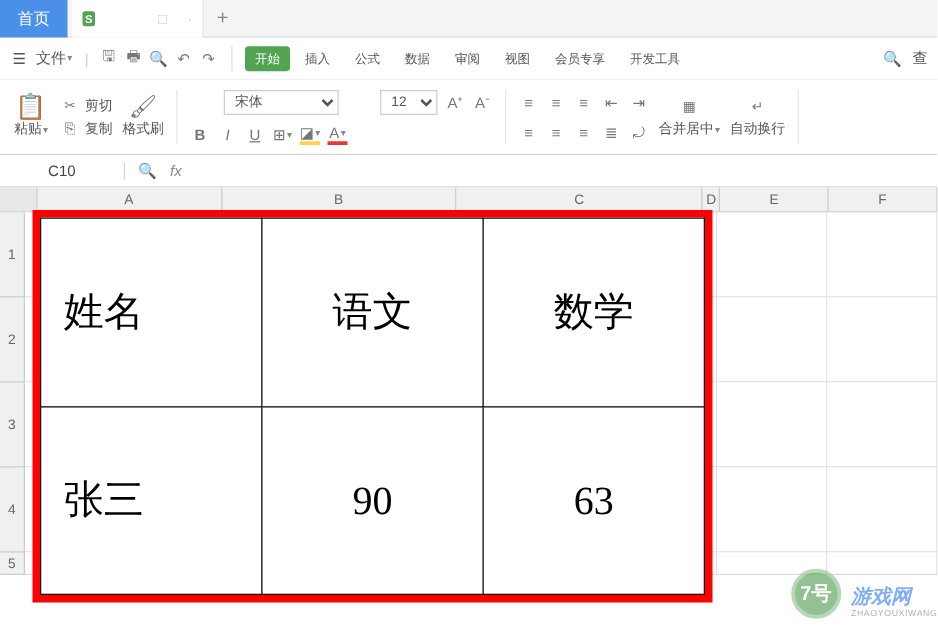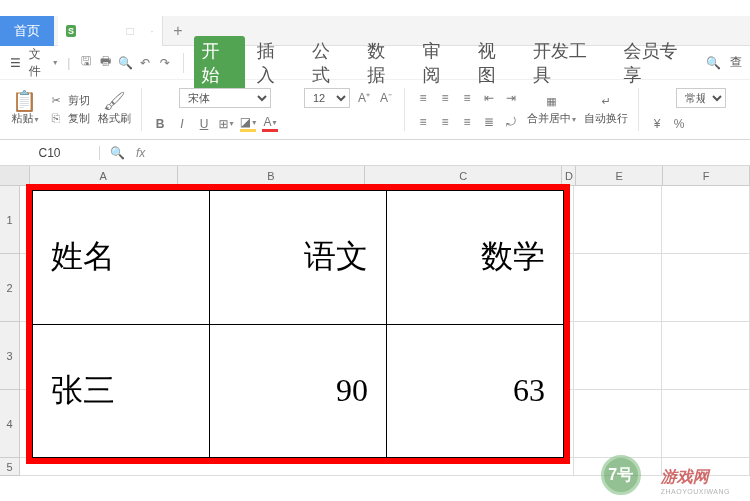--- a/index.html
+++ b/index.html
@@ -1,30 +1,30 @@
 <!DOCTYPE html>
 <html><head>
 <meta charset="utf-8">
 <style>
 * { margin: 0; padding: 0; box-sizing: border-box; }
 body { font-family: "Microsoft YaHei", sans-serif; font-size: 12px; background: #fff; width: 750px; height: 501px; overflow: hidden; position: relative; }
 
 
-.top-tabs { display: flex; align-items: center; height: 30px; background: #f4f4f4; border-bottom: 1px solid #e0e0e0; margin-top: 16px; }
+.top-tabs { display: flex; align-items: center; height: 30px; background: #f4f4f4; border-bottom: 1px solid #e0e0e0; }
 .home-tab { background: #4a8fe8; color: #fff; padding: 6px 14px; font-size: 13px; height: 30px; display: flex; align-items: center; }
 .file-tab { display: flex; align-items: center; padding: 0 8px; gap: 6px; height: 30px; color: #555; background: #fff; border-right: 1px solid #e0e0e0; margin-left: 4px; }
 .file-tab .xls-badge { background: #52a352; color: #fff; font-size: 9px; padding: 1px 2px; border-radius: 2px; font-weight: bold; }
 .plus-tab { width: 30px; text-align: center; color: #888; font-size: 16px; }
 
 
 .menu-row { display: flex; align-items: center; height: 34px; padding: 0 8px; gap: 4px; border-bottom: 1px solid #f0f0f0; }
 .menu-btn { display: flex; align-items: center; color: #555; padding: 4px 2px; font-size: 12px; }
 .menu-row .sep { color: #ccc; margin: 0 4px; }
 .vsep { width: 1px; height: 20px; background: #e0e0e0; margin: 0 6px; }
-.menu-item { color: #555; padding: 4px 8px; font-size: 18px; cursor: pointer; }
+.menu-item { color: #555; padding: 4px 8px; font-size: 10px; cursor: pointer; }
 .menu-item.active { background: #52a352; color: #fff; border-radius: 3px; padding: 3px 8px; }
 .menu-right { margin-left: auto; display: flex; align-items: center; gap: 8px; color: #555; }
 
 
 .toolbar { display: flex; height: 60px; border-bottom: 1px solid #d8d8d8; padding: 4px 6px; }
 .tool-group { display: flex; flex-direction: row; align-items: stretch; }
 .tool-stack { display: flex; flex-direction: column; justify-content: center; gap: 2px; margin: 0 4px; }
 .tool-big { display: flex; flex-direction: column; align-items: center; justify-content: center; color: #555; font-size: 11px; gap: 2px; padding: 0 4px; min-width: 38px; }
 .tool-small { display: flex; align-items: center; gap: 4px; color: #555; font-size: 11px; }
 .tb-sep { width: 1px; background: #e5e5e5; margin: 4px 6px; }
@@ -46,27 +46,27 @@
 .row-area { display: flex; }
 .row-headers { display: flex; flex-direction: column; width: 30px; background: #f0f0f0; }
 .row-h { border-bottom: 1px solid #ccc; border-right: 1px solid #ccc; display: flex; align-items: center; justify-content: center; color: #666; font-size: 11px; }
 .cells { position: relative; }
 .cell-row { display: flex; }
 .cell { border-right: 1px solid #ddd; border-bottom: 1px solid #ddd; background: #fff; }
 
 
 .data-table { position: absolute; border: 6px solid #ff0000; }
 .data-table table { border-collapse: collapse; width: 100%; height: 100%; background: #fff; }
-.data-table td { border: 1.5px solid #000; font-family: "SimSun", serif; font-size: 32px; text-align: right; padding: 8px 18px; color: #000; }
+.data-table td { border: 1.5px solid #000; font-family: "SimSun", serif; font-size: 32px; text-align: center; padding: 8px 18px; color: #000; }
 .data-table td.name-col { text-align: left; padding-left: 18px; }
 
 
-.watermark { position: absolute; right: 20px; bottom: 6px; opacity: 0.65; display: flex; align-items: center; gap: 20px; }
+.watermark { position: absolute; right: 0; bottom: 6px; opacity: 0.65; display: flex; align-items: center; gap: 8px; }
 .wm-badge { background: #5aa05a; color: #fff; border-radius: 50%; width: 40px; height: 40px; display: flex; align-items: center; justify-content: center; font-size: 16px; font-weight: bold; border: 3px solid #8ec48e; }
-.wm-text { font-size: 16px; font-weight: bold; color: #b91c1c; font-style: italic; margin-top: 12px; }
+.wm-text { font-size: 16px; font-weight: bold; color: #3b82f6; font-style: italic; margin-top: 12px; }
 .wm-sub { font-size: 7px; color: #888; letter-spacing: 0.5px; }
 </style>
 </head>
 <body>
 
 <div class="top-tabs">
   <div class="home-tab">首页</div>
   <div class="file-tab">
     <span class="xls-badge">S</span>
     <span class="ico" style="margin-left:40px;color:#ccc">□</span>
@@ -87,22 +87,22 @@
   <span class="ico">🔍</span>
   <span class="ico">↶</span>
   <span class="ico">↷</span>
   <span class="vsep"></span>
   <span class="menu-item active">开始</span>
   <span class="menu-item">插入</span>
   <span class="menu-item">公式</span>
   <span class="menu-item">数据</span>
   <span class="menu-item">审阅</span>
   <span class="menu-item">视图</span>
+  <span class="menu-item">会员专享</span>
   <span class="menu-item">开发工具</span>
-  <span class="menu-item">会员专享</span>
   <div class="menu-right">
     <span class="ico">🔍</span>
     <span>查</span>
   </div>
 </div>
 
 <div class="toolbar">
   <div class="tool-group">
     <div class="tool-big">
       <span class="ico" style="font-size:20px">📋</span>
@@ -169,29 +169,20 @@
     <div class="tool-big">
       <span class="ico">▦</span>
       <span><span>合并居中</span><span class="dropdown-caret">▾</span></span>
     </div>
     <div class="tool-big">
       <span class="ico">↵</span>
       <span>自动换行</span>
     </div>
   </div>
   <div class="tb-sep"></div>
-  <div class="tool-group">
-    <div class="tool-stack">
-      <select class="font-select" style="width:50px"><option>常规</option></select>
-      <div class="btn-row" style="margin-top:6px">
-        <span class="ico">¥</span>
-        <span class="ico">%</span>
-      </div>
-    </div>
-  </div>
 </div>
 
 <div class="formula-row">
   <div class="name-box">C10</div>
   <div class="fx-area">
     <span class="ico">🔍</span>
     <span style="font-style:italic">fx</span>
   </div>
 </div>
 
@@ -234,21 +225,21 @@
           <div class="cell" style="width:554px;height:68px"></div>
           <div class="cell" style="width:88px;height:68px"></div>
           <div class="cell" style="width:88px;height:68px"></div>
         </div>
       <div class="cell-row">
           <div class="cell" style="width:554px;height:18px"></div>
           <div class="cell" style="width:88px;height:18px"></div>
           <div class="cell" style="width:88px;height:18px"></div>
         </div>
 
-      <div class="data-table" style="left:6px;top:-2px;width:544px;height:280px">
+      <div class="data-table" style="left:6px;top:-2px;width:544px;height:314px">
         <table>
           <tbody>
               <tr>
             <td class="name-col">姓名</td>
             <td>语文</td>
             <td>数学</td>
           </tr>
           <tr>
             <td class="name-col">张三</td>
             <td>90</td>

